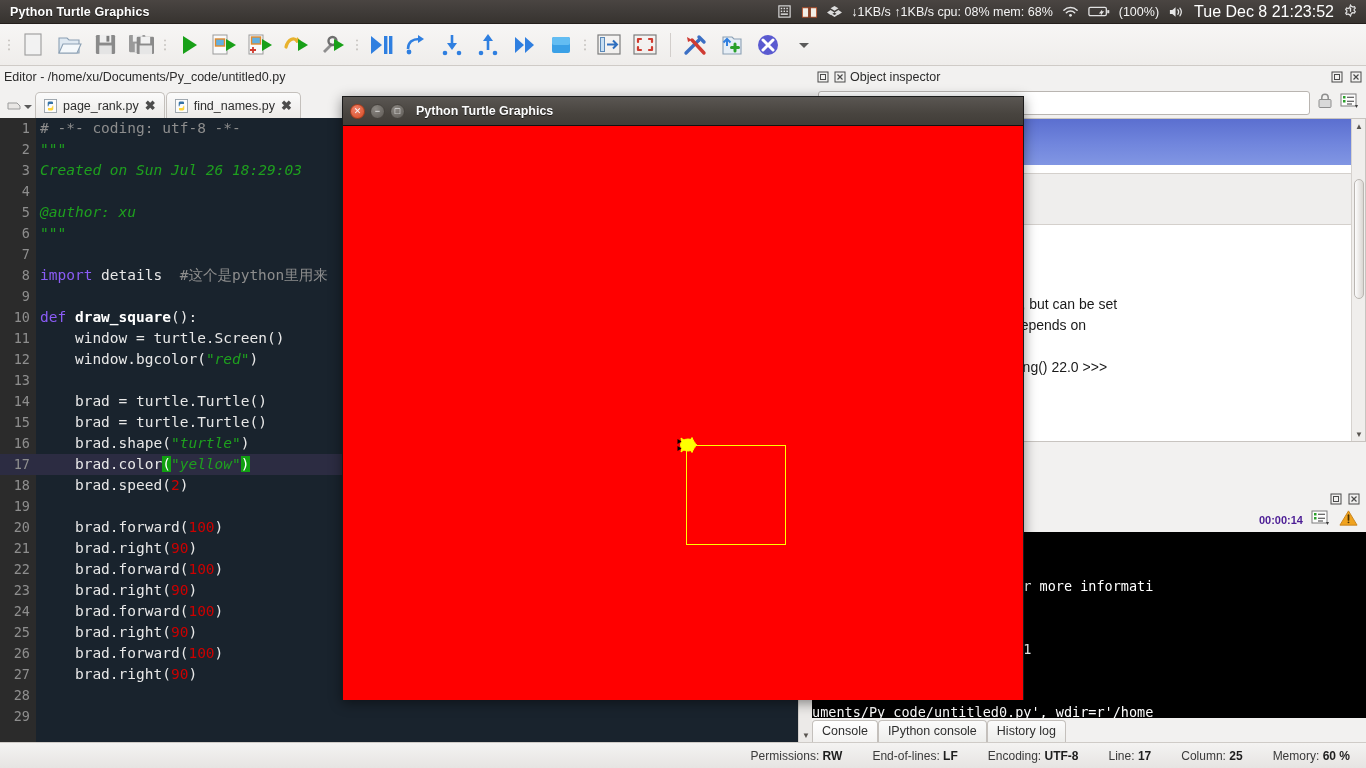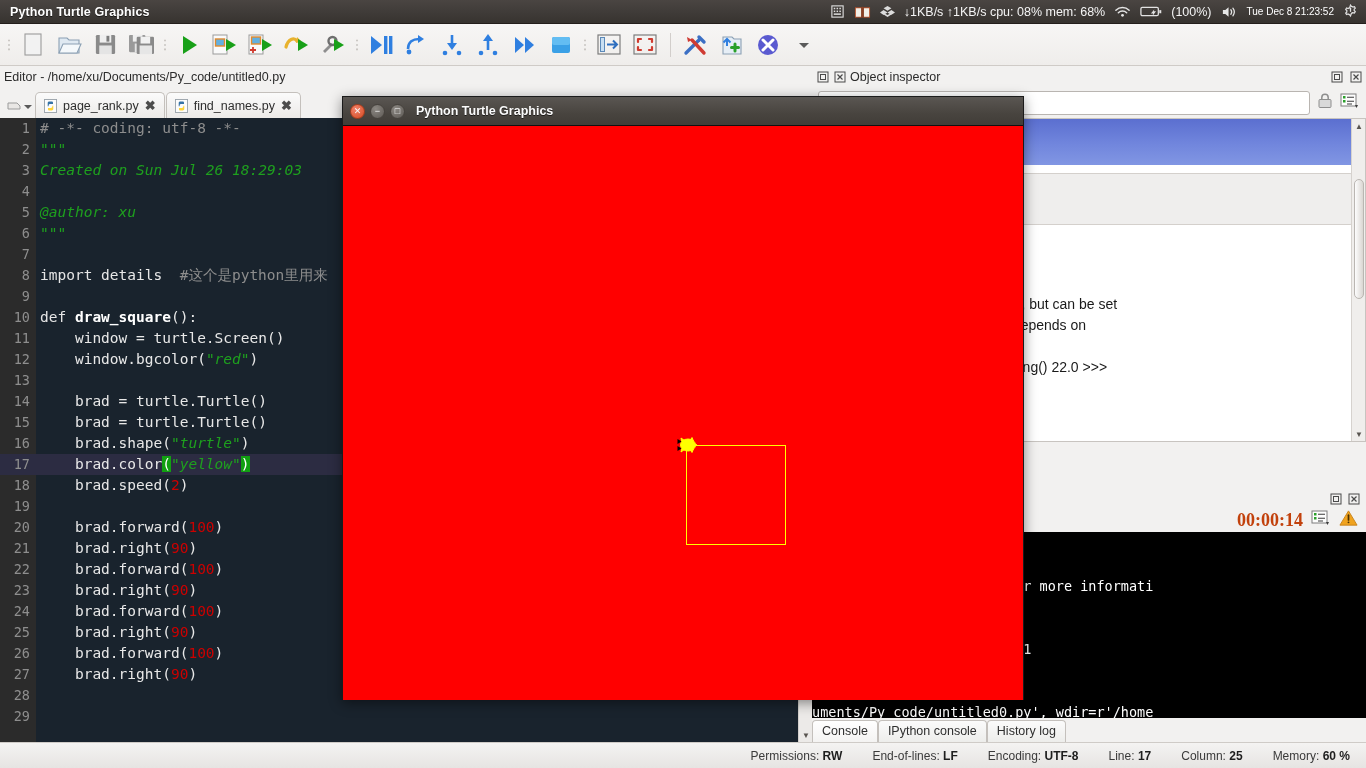--- a/index.html
+++ b/index.html
@@ -17,21 +17,21 @@
     background: linear-gradient(to bottom, #4a4542 0%, #403c39 50%, #37332f 100%);
     color: #ffffff; display: flex; align-items: center;
     font-size: 12.5px; font-weight: bold;
     border-bottom: 1px solid #241f1c;
   }
   .unity-title { padding-left: 10px; letter-spacing: .1px; color: #fefefe;
                  text-shadow: 0 1px 0 rgba(0,0,0,.6); }
   .unity-right { margin-left: auto; display: flex; align-items: center; gap: 9px; padding-right: 8px; font-weight: normal;}
   .tray-ico { display:inline-flex; align-items:center; justify-content:center; }
   .sysmon { font-size: 12.5px; color:#f4f4f4; white-space: nowrap; }
-  .clock { font-size: 10px; color:#fff; white-space: nowrap; }
+  .clock { font-size: 16px; color:#fff; white-space: nowrap; }
 
   
   .toolbar {
     position: absolute; left: 0; top: 24px; width: 1366px; height: 42px;
     background: linear-gradient(to bottom,#f7f6f5 0%, #efedeb 100%);
     border-bottom: 1px solid #cfcbc7;
     display: flex; align-items: center; padding-left: 4px; gap: 2px;
   }
   .tb-btn { width: 34px; height: 34px; display:flex; align-items:center; justify-content:center; border-radius:3px;}
   .tb-sep { width: 10px; height: 20px; display:flex; align-items:center; justify-content:center; color:#b9b5b1; font-size:13px;}
@@ -53,21 +53,21 @@
   .tab .xclose { color:#4c4c4c; font-size:13px; font-weight:bold; }
 
   .code-area { position:absolute; left:0; top:52px; width:812px; height:624px; background:#19232d; overflow:hidden; }
   .gutter { position:absolute; left:0; top:0; width:36px; height:624px; background:#2b2b2b; }
   .codewrap { position:absolute; left:0; top:0; width:812px; height:624px;
               font-family:"DejaVu Sans Mono","Liberation Mono",monospace; font-size:14.5px; line-height:21px;}
   .cline { position:relative; height:21px; white-space:pre; }
   .cline.hl { background:#2c2c42; }
   .lnum { position:absolute; left:0; width:30px; text-align:right; color:#8e8e8e; font-size:13.5px;}
   .ctext { position:absolute; left:40px; color:#e8e8e8; }
-  .k-kw { color:#e5e5e5; }
+  .k-kw { color:#8b5cf6; }
   .k-def{ color:#ffffff; font-weight:bold; }
   .k-com{ color:#8d8d8d; }
   .k-doc{ color:#1ea01e; font-style:italic; }
   .k-str{ color:#1ea01e; font-style:italic; }
   .k-num{ color:#cc0000; }
   .k-sel{ background:#11a011; color:#ffffff; }
   .edit-scroll { position:absolute; right:0; top:0; width:14px; height:624px; background:#eceae8; border-left:1px solid #d4d0cc;}
   .edit-scroll .thumb{ position:absolute; left:2px; top:160px; width:10px; height:300px; background:linear-gradient(to right,#fdfdfd,#d8d4d0); border:1px solid #b8b4b0; border-radius:5px;}
   .edit-scroll .arw{ position:absolute; left:0; width:14px; height:14px; display:flex; align-items:center; justify-content:center; font-size:8px; color:#595550;}
 
@@ -91,21 +91,21 @@
 
   .oi-tabs { position:absolute; left:0; top:378px; width:554px; height:24px; display:flex; align-items:flex-end; padding-left:6px; gap:2px;}
   .minitab { height:22px; padding:0 9px; font-size:12.5px; color:#2f2f2f;
              background:linear-gradient(to bottom,#fbfbfb,#ededeb); border:1px solid #c4c0bc; border-bottom:none;
              border-top-left-radius:4px; border-top-right-radius:4px; line-height:20px; }
 
   
   .con-pane { position:absolute; left:812px; top:490px; width:554px; height:252px; }
   .con-hdr { height:18px; display:flex; align-items:center; justify-content:flex-end; gap:5px; padding-right:6px;}
   .con-hdr2{ height:24px; display:flex; align-items:center; justify-content:flex-end; gap:8px; padding-right:8px;}
-  .con-timer{ font-size:18px; font-weight:bold; color:#c2410c; font-family:Liberation Serif, serif;}
+  .con-timer{ font-size:11px; font-weight:bold; color:#4c1d95; font-family:Liberation Sans, sans-serif;}
   .con-body{ position:absolute; left:0; top:42px; width:554px; height:186px; background:#000000; overflow:hidden;
              font-family:"DejaVu Sans Mono","Liberation Mono",monospace; font-size:13.5px; line-height:21px; color:#ffffff; padding-top:2px;}
   .con-body .cl{ white-space:pre; height:21px; }
   .con-tabs{ position:absolute; left:0; top:228px; width:554px; height:24px; display:flex; align-items:flex-end; gap:0; }
 
   
   .statusbar{ position:absolute; left:0; top:742px; width:1366px; height:26px;
               background:linear-gradient(to bottom,#f4f3f2,#e6e4e2); border-top:1px solid #cfcbc7;
               display:flex; align-items:center; justify-content:flex-end; gap:30px; padding-right:16px;
               font-size:12px; color:#3a3a3a;}

